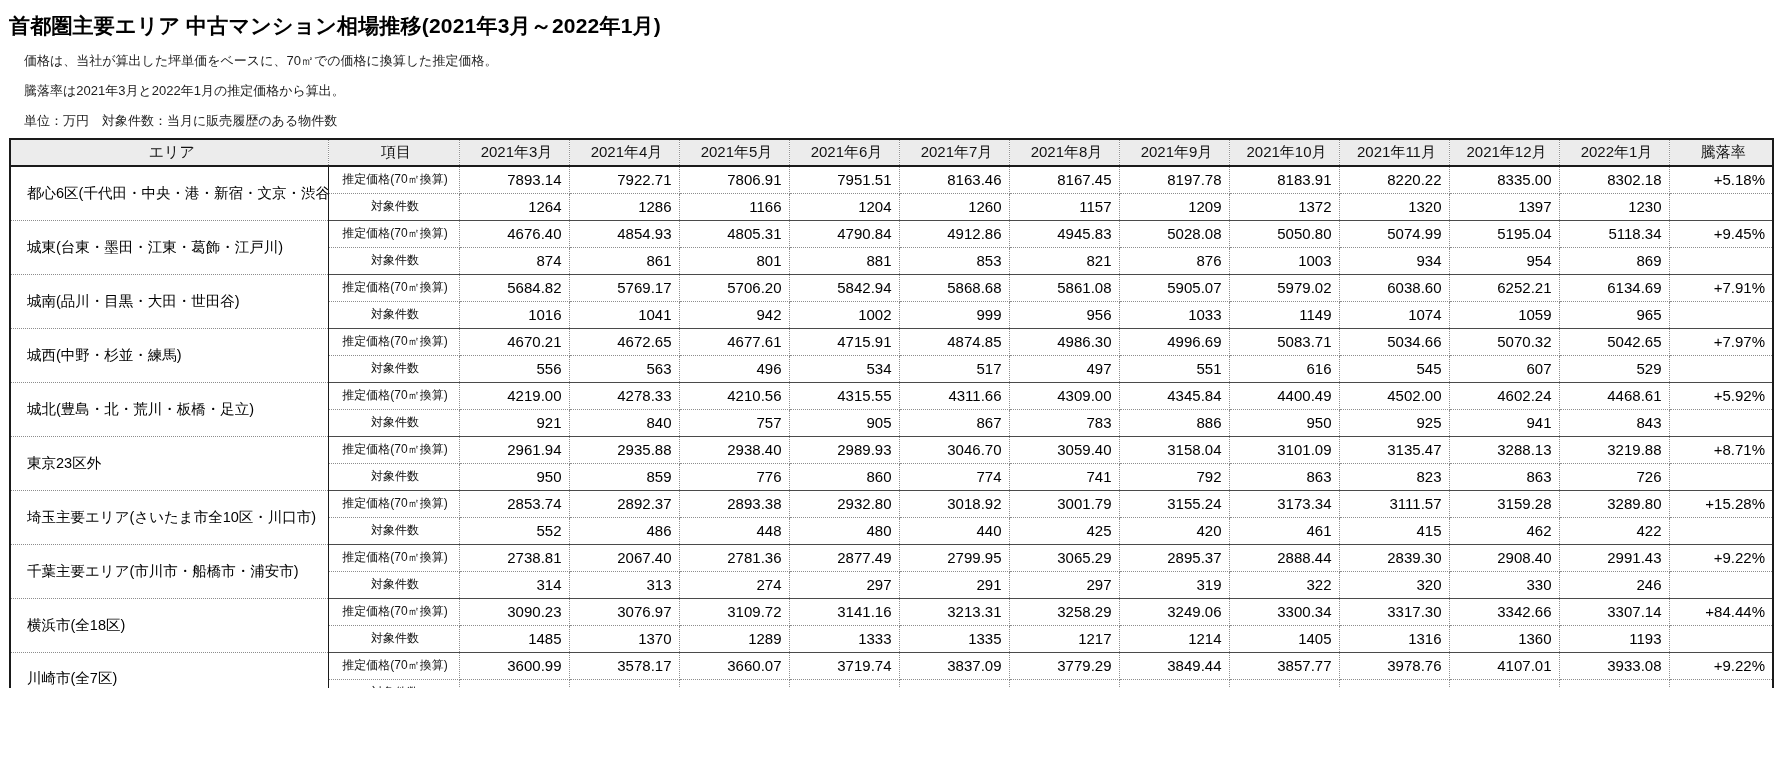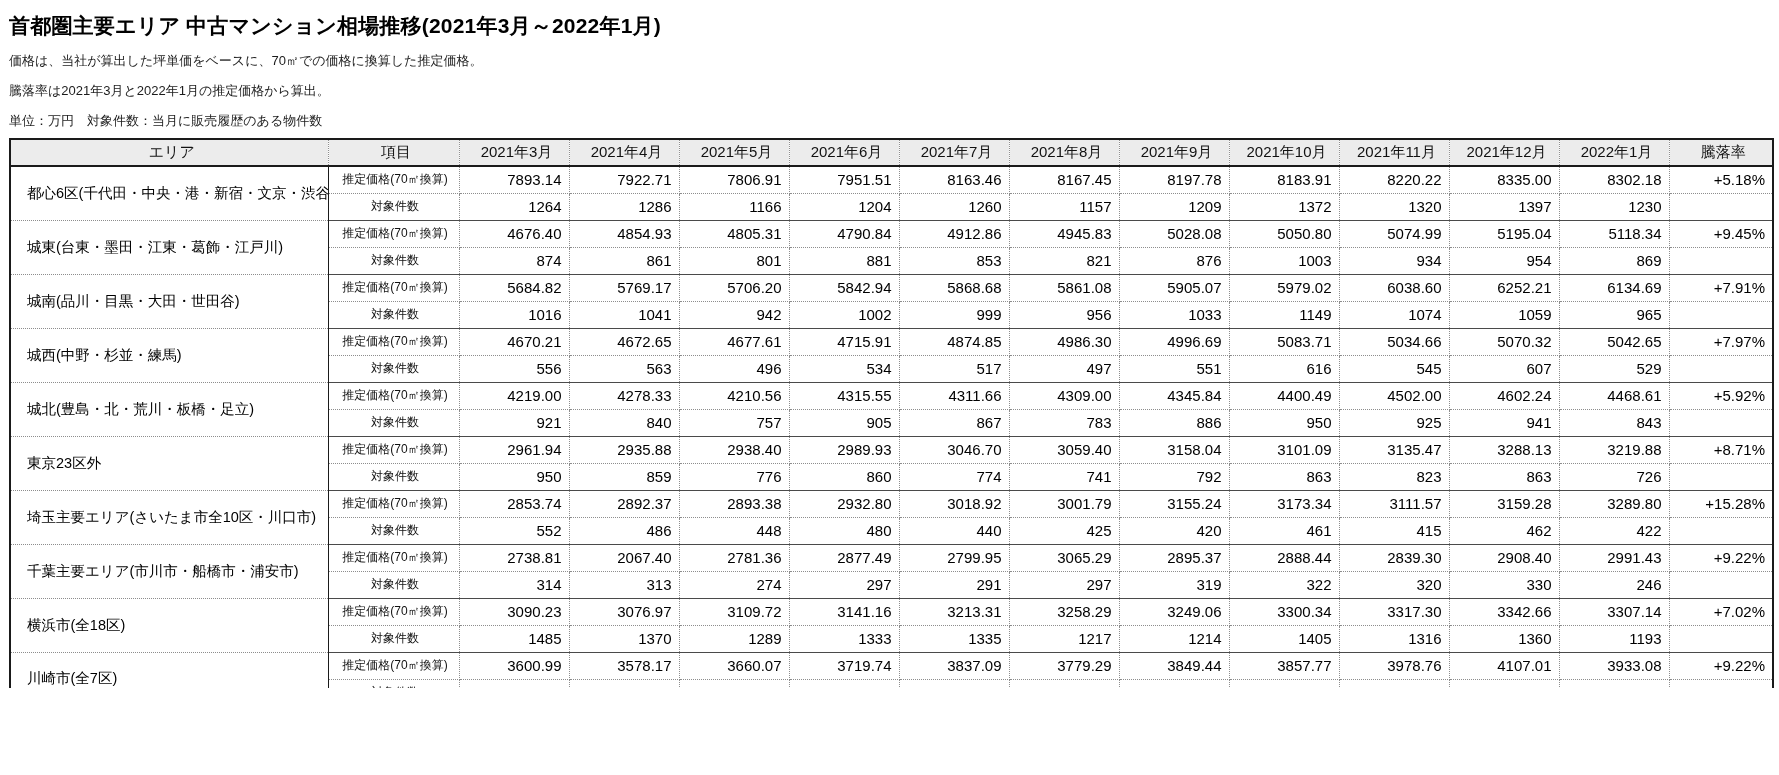--- a/index.html
+++ b/index.html
@@ -16,21 +16,21 @@
     overflow:hidden;
   }
   h1{
     font-size:21px;
     font-weight:bold;
     margin:4px 0 12px 0;
     letter-spacing:.2px;
   }
   .note{
     font-size:13px;
-    margin:0 0 12px 0;
+    margin:0 0 12px 15px;
     color:#1c1c1c;
   }
   .note.last{ margin-bottom:8px; }
 
   table{
     border-collapse:collapse;
     table-layout:fixed;
     width:1761px;
     border:2px solid #1a1a1a;
   }
@@ -366,21 +366,21 @@
           <td class="num">3076.97</td>
           <td class="num">3109.72</td>
           <td class="num">3141.16</td>
           <td class="num">3213.31</td>
           <td class="num">3258.29</td>
           <td class="num">3249.06</td>
           <td class="num">3300.34</td>
           <td class="num">3317.30</td>
           <td class="num">3342.66</td>
           <td class="num">3307.14</td>
-          <td class="num">+7.02%</td>
+          <td class="num">+84.44%</td>
         </tr>
         <tr class="count-row">
           <td class="item">対象件数</td>
           <td class="num">1485</td>
           <td class="num">1370</td>
           <td class="num">1289</td>
           <td class="num">1333</td>
           <td class="num">1335</td>
           <td class="num">1217</td>
           <td class="num">1214</td>

